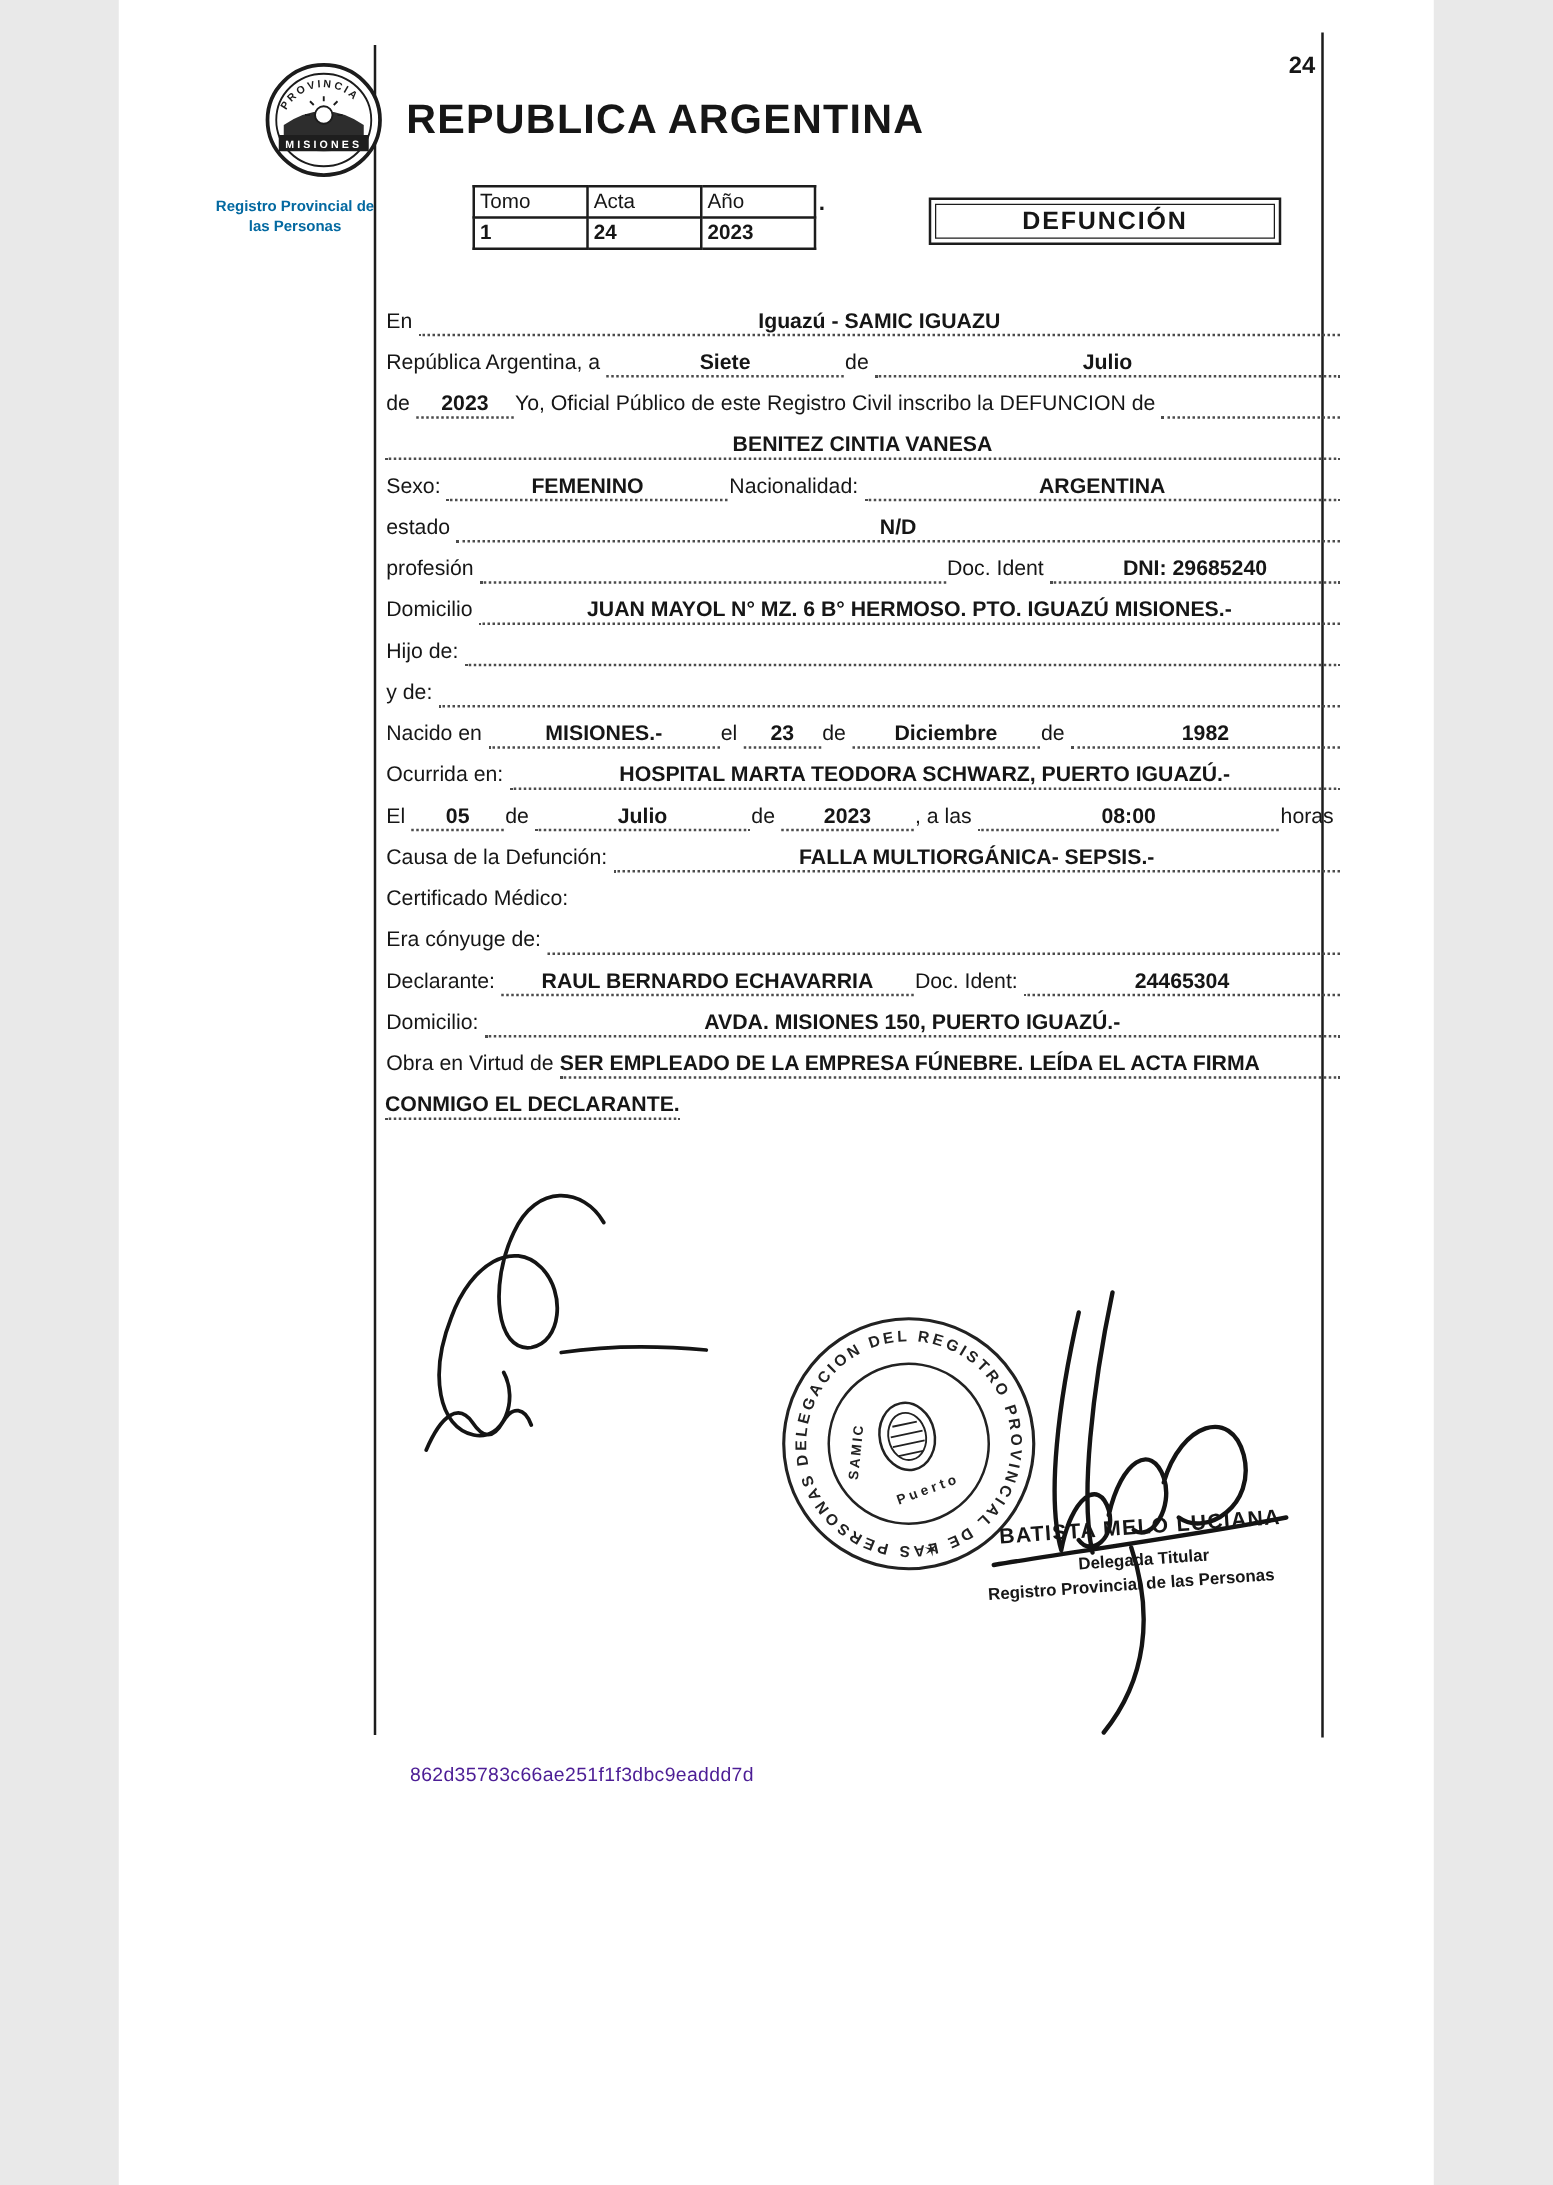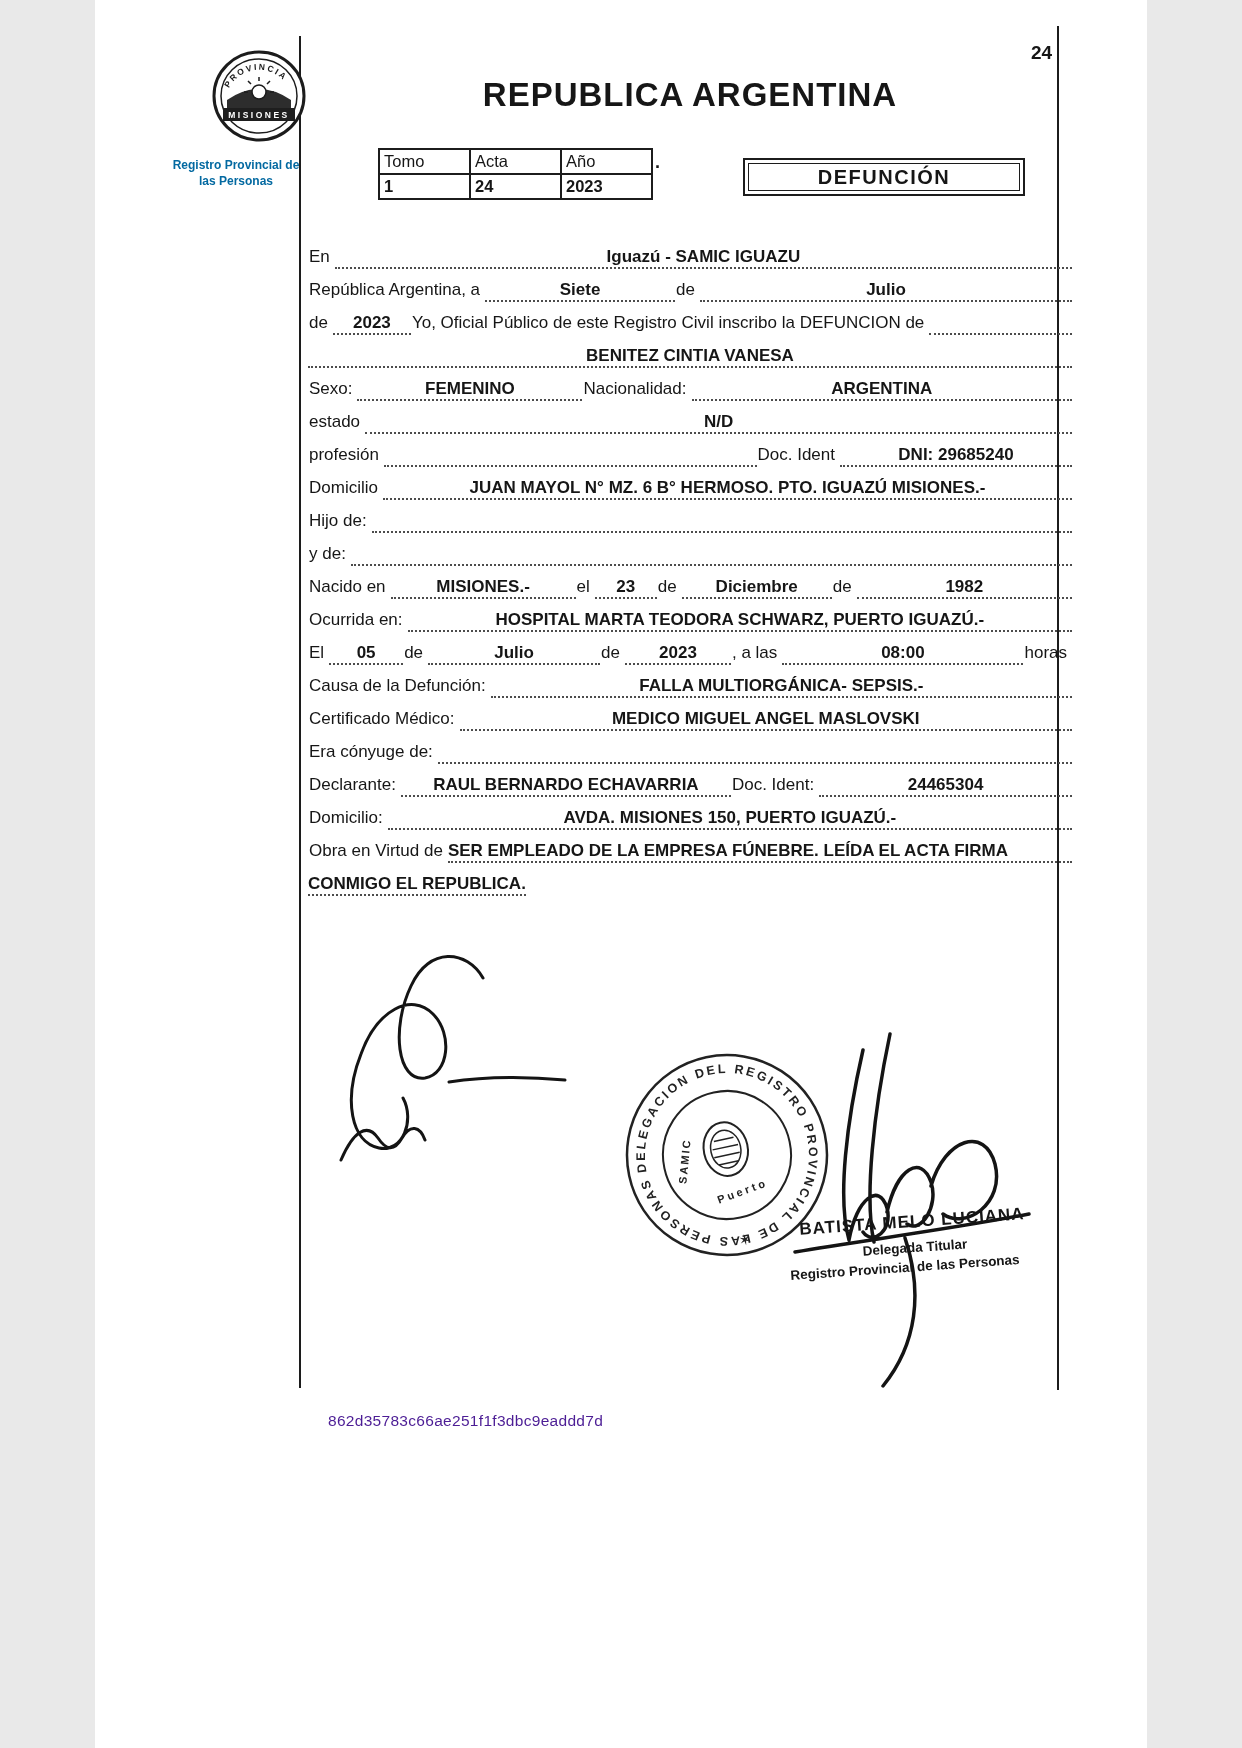--- a/index.html
+++ b/index.html
@@ -10,21 +10,21 @@
   .vline { position:absolute; width:2px; background:#1c1c1c; }
   .vline-left { left:204px; top:36px; height:1352px; }
   .vline-right { left:962px; top:26px; height:1364px; }
 
   .page-number { position:absolute; left:936px; top:42px; font-size:19px; font-weight:bold; }
 
   .seal-wrap { position:absolute; left:84px; top:44px; width:160px; }
   .seal-caption { position:absolute; left:56px; top:158px; width:170px; text-align:center;
                   font-size:12px; font-weight:bold; line-height:1.3; color:#0369a1; }
 
-  .doc-title { position:absolute; left:213px; top:76px; width:764px; text-align:center;
+  .doc-title { position:absolute; left:230px; top:76px; width:764px; text-align:left;
                font-size:33px; font-weight:bold; letter-spacing:1px; }
 
   .regtable { position:absolute; left:283px; top:148px; border-collapse:collapse; }
   .regtable td { border:2px solid #1c1c1c; width:91px; height:25px; text-align:left;
                  font-size:16.5px; padding:0 4px; }
   .regtable tr.vals td { font-weight:bold; }
   .table-period { position:absolute; left:560px; top:152px; font-size:18px; font-weight:bold; }
 
   .defbox { position:absolute; left:648px; top:158px; width:282px; height:38px;
             border:2px solid #1c1c1c; padding:3px; }
@@ -192,21 +192,20 @@
       <span class="lbl">horas</span>
     </div>
 
     <div class="frow">
       <span class="lbl">Causa de la Defunción:</span>
       <span class="dot fill"><span class="val">FALLA MULTIORGÁNICA- SEPSIS.-</span></span>
     </div>
 
     <div class="frow">
       <span class="lbl">Certificado Médico:</span>
-      <span class="dot fill"><span class="val">MEDICO MIGUEL ANGEL MASLOVSKI</span></span>
     </div>
 
     <div class="frow">
       <span class="lbl">Era cónyuge de:</span>
       <span class="dot fill"><span class="val"></span></span>
     </div>
 
     <div class="frow">
       <span class="lbl">Declarante:</span>
       <span class="dot" style="width:330px"><span class="val">RAUL BERNARDO ECHAVARRIA</span></span>
@@ -218,21 +217,21 @@
       <span class="lbl">Domicilio:</span>
       <span class="dot fill"><span class="val">AVDA. MISIONES 150, PUERTO IGUAZÚ.-</span></span>
     </div>
 
     <div class="frow">
       <span class="lbl">Obra en Virtud de</span>
       <span class="dot fill left-al"><span class="val">SER EMPLEADO DE LA EMPRESA FÚNEBRE. LEÍDA EL ACTA FIRMA</span></span>
     </div>
 
     <div class="frow">
-      <span class="dot left-al"><span class="val">CONMIGO EL REPUBLICA.</span></span>
+      <span class="dot left-al"><span class="val">CONMIGO EL DECLARANTE.</span></span>
     </div>
 
   </div>
 
   <svg class="sig-overlay" width="1242" height="1748" viewBox="0 0 1242 1748">
     <path d="M 388 978 C 372 950 334 946 316 986 C 296 1028 302 1082 330 1078 C 354 1074 358 1034 338 1014 C 316 992 282 1010 266 1054 C 248 1100 256 1142 284 1148 C 308 1153 320 1120 308 1098 M 246 1160 C 258 1132 272 1122 283 1138 C 291 1150 299 1152 307 1138 C 315 1124 325 1126 330 1140 M 354 1082 C 394 1076 438 1077 470 1080" fill="none" stroke="#141414" stroke-width="3" stroke-linecap="round" stroke-linejoin="round"></path>
     <path d="M 768 1050 C 752 1120 742 1198 754 1240 M 795 1034 C 779 1110 769 1198 779 1242 M 754 1240 C 762 1198 784 1182 792 1208 C 798 1230 778 1246 768 1232 M 792 1212 C 802 1168 826 1154 836 1182 C 844 1206 826 1234 812 1224 M 836 1186 C 850 1138 890 1126 900 1164 C 910 1204 870 1230 848 1214 M 810 1238 C 828 1292 822 1344 788 1386 M 700 1252 C 772 1240 862 1228 934 1214" fill="none" stroke="#141414" stroke-width="3.5" stroke-linecap="round" stroke-linejoin="round"></path>
   </svg>
 
   <svg class="stamp" width="230" height="230" viewBox="-115 -115 230 230">

